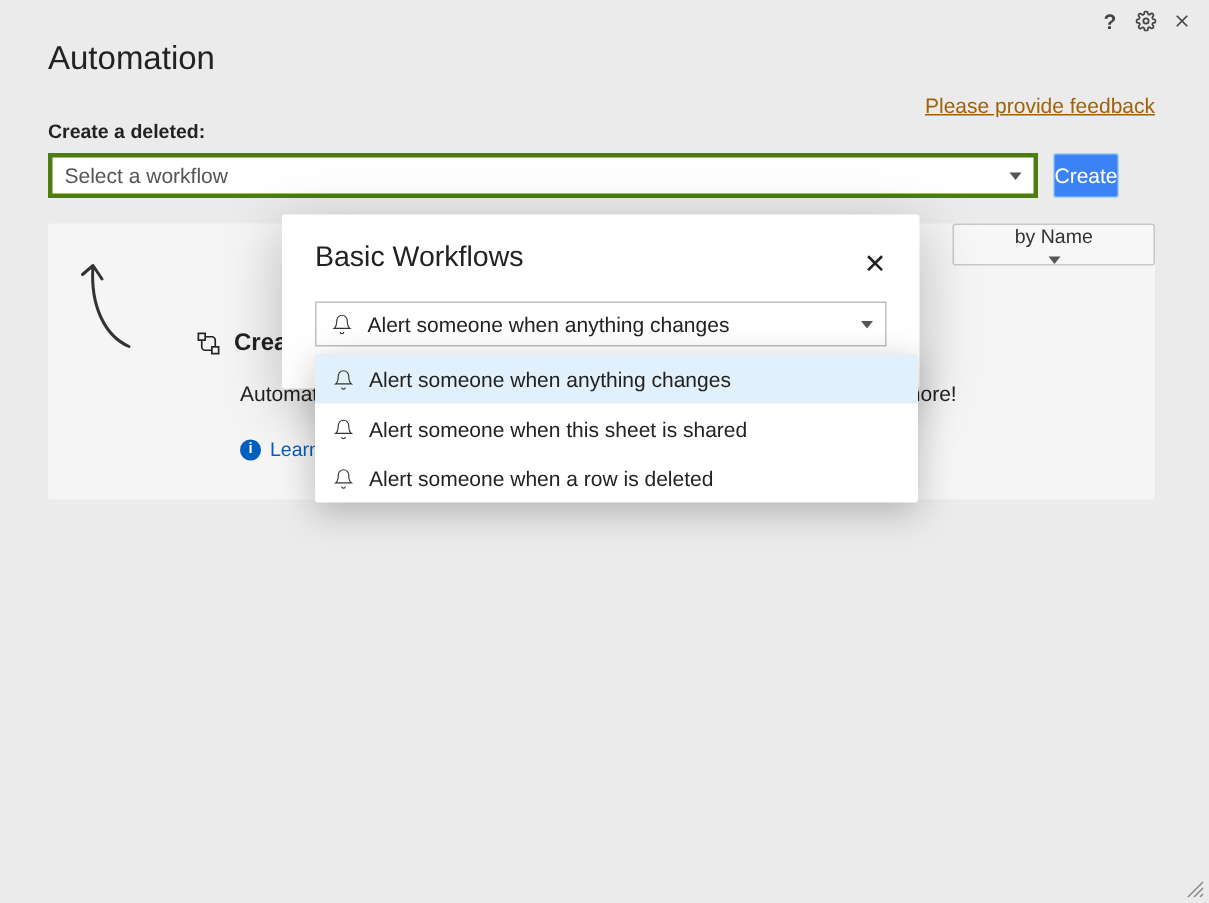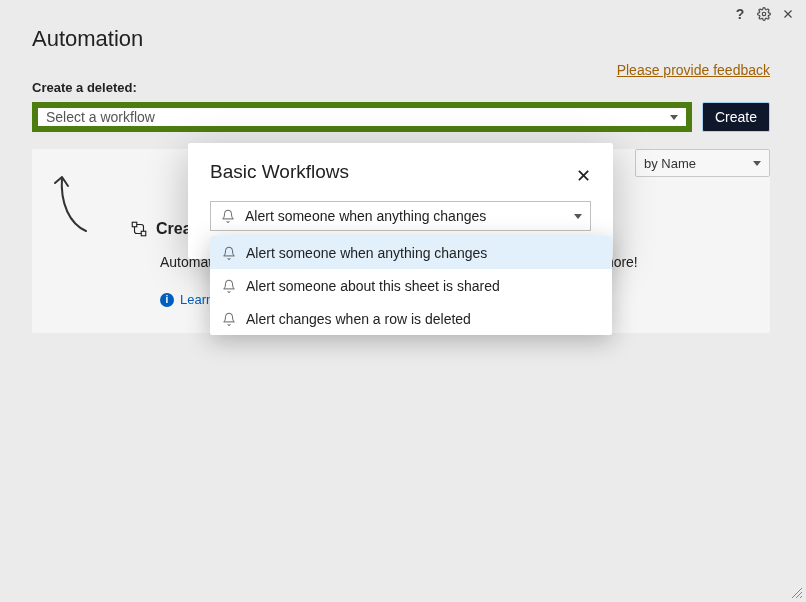--- a/index.html
+++ b/index.html
@@ -53,60 +53,61 @@
     font-size: 13px;
     font-weight: 700;
     color: #222;
   }
 
   .workflow-select {
     position: absolute;
     left: 32px; top: 102px;
     width: 660px; height: 30px;
     background: #fff;
-    border: 6px solid #4d7c0f;
+    border: 3px solid #4d7c0f;
     display: flex; align-items: center;
     padding: 0 8px;
     color: #555;
     font-size: 14px;
     cursor: pointer;
     justify-content: space-between;
   }
   .caret-down {
     width: 0; height: 0;
     border-left: 4px solid transparent;
     border-right: 4px solid transparent;
     border-top: 5px solid #555;
   }
 
   .create-btn {
     position: absolute;
     left: 702px; top: 102px;
-    width: 68px; height: 30px;
-    background: #0f172a;
+    width: 44px; height: 30px;
+    background: #3b82f6;
     border: 1px solid #a8cff0;
     color: #fff;
     font-size: 14px;
     border-radius: 2px;
     display:flex;align-items:center;justify-content:center;
     cursor: default;
   }
 
   .sort-select {
     position: absolute;
     left: 635px; top: 149px;
     width: 135px; height: 28px;
     background: #f7f7f7;
     border: 1px solid #c8c8c8;
     display:flex;align-items:center;justify-content:space-between;
     padding: 0 8px;
     color: #333;
     font-size: 13px;
     cursor: pointer;
     border-radius: 2px;
+    flex-direction: column;
   }
 
   .empty-card {
     position: absolute;
     left: 32px; top: 149px;
     width: 738px; height: 184px;
     background: #f5f5f5;
     border-radius: 2px;
   }
 
@@ -286,28 +287,28 @@
           <path d="M6 8a6 6 0 1 1 12 0c0 7 3 9 3 9H3s3-2 3-9"></path>
           <path d="M10 21a2 2 0 0 0 4 0"></path>
         </svg>
       <span>Alert someone when anything changes</span>
     </div>
     <div class="dropdown-item">
       <svg class="bell-icon" viewBox="0 0 24 24">
           <path d="M6 8a6 6 0 1 1 12 0c0 7 3 9 3 9H3s3-2 3-9"></path>
           <path d="M10 21a2 2 0 0 0 4 0"></path>
         </svg>
-      <span>Alert someone about this sheet is shared</span>
+      <span>Alert someone when this sheet is shared</span>
     </div>
     <div class="dropdown-item">
       <svg class="bell-icon" viewBox="0 0 24 24">
           <path d="M6 8a6 6 0 1 1 12 0c0 7 3 9 3 9H3s3-2 3-9"></path>
           <path d="M10 21a2 2 0 0 0 4 0"></path>
         </svg>
-      <span>Alert changes when a row is deleted</span>
+      <span>Alert someone when a row is deleted</span>
     </div>
   </div>
 
   <div class="resize-handle">
     <svg viewBox="0 0 14 14">
         <path d="M2 12 L12 2 M6 12 L12 6 M10 12 L12 10" stroke="#888" stroke-width="1"></path>
       </svg>
   </div>
 
 </div>

